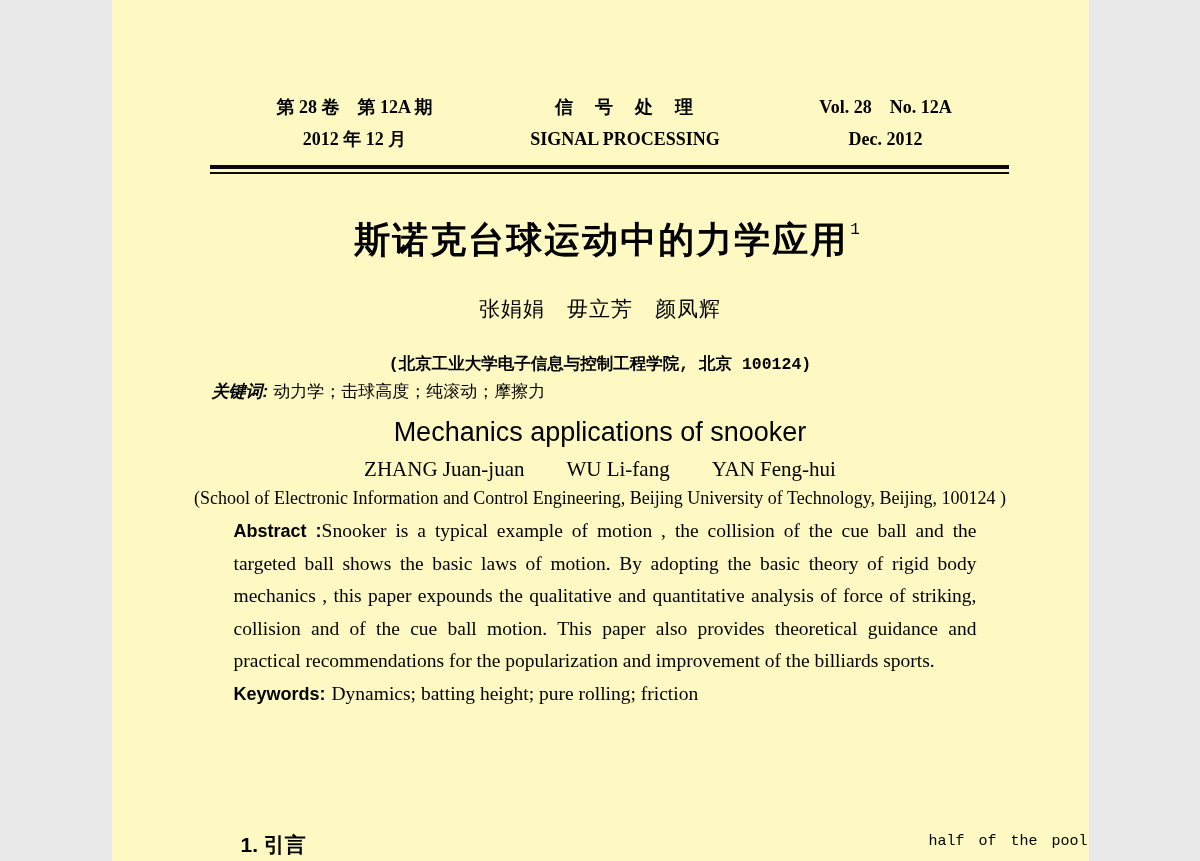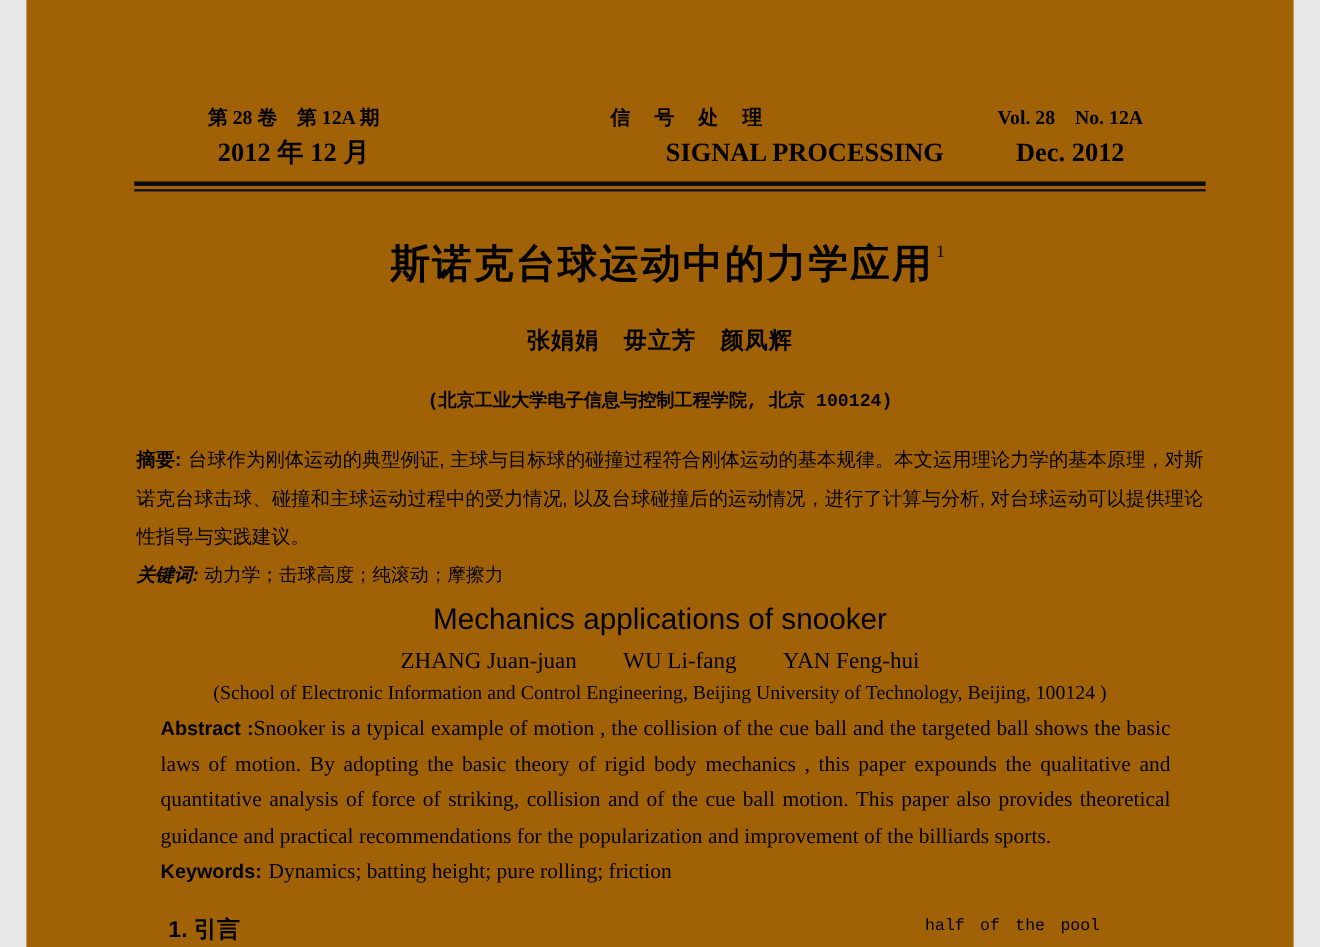--- a/index.html
+++ b/index.html
@@ -1,60 +1,60 @@
 <!DOCTYPE html>
 <html><head>
 <meta charset="utf-8">
 <style>
   html,body{margin:0;padding:0;background:#e8e8e8;}
   .page{
     position:relative;
-    width:1152px;height:861px;
+    width:977px;height:861px;
     margin:0 auto;
-    background:#a16207;
+    background:#fef9c3;
     color:#000;
     overflow:hidden;
     font-family:"Liberation Serif", serif;
   }
   
   .jheader{
     display:flex;
     align-items:flex-start;
     padding:95px 88px 0 118px;
     font-family:"Liberation Serif", serif;
   }
   .jh-left{width:250px;text-align:center;}
   .jh-center{flex:1;text-align:center;}
   .jh-right{width:230px;text-align:center;}
   .jh-line1{font-size:18px;line-height:24px;font-weight:600;}
-  .jh-line2{font-size:24px;line-height:24px;font-weight:600;margin-top:8px;}
+  .jh-line2{font-size:18px;line-height:24px;font-weight:600;margin-top:8px;}
   .jh-center .jh-line1{font-weight:700;letter-spacing:2px;}
-  .jh-center .jh-line2{font-weight:700;font-family:"Liberation Serif",serif;text-align:right;}
+  .jh-center .jh-line2{font-weight:700;font-family:"Liberation Serif",serif;}
   .double-rule{
     margin:14px 80px 0 98px;
     height:3px;
     border-top:4px solid #0a0a0a;
     border-bottom:2px solid #0a0a0a;
   }
   
   .title-cn{
     margin:42px 0 0 16px;
     text-align:center;
-    font-family:Liberation Serif, serif;
+    font-family:Liberation Mono, monospace;
     font-size:36px;
     font-weight:700;
     letter-spacing:2px;
   }
   .title-cn sup{font-size:16px;font-weight:400;vertical-align:18px;margin-left:2px;}
   .authors-cn{
     margin-top:30px;
     text-align:center;
     font-family:"Liberation Sans", sans-serif;
     font-size:21px;
-    font-weight:700;
+    font-weight:400;
     letter-spacing:1px;
   }
   .affil-cn{
     margin-top:30px;
     text-align:center;
     font-family:Liberation Mono, monospace;
     font-size:16.5px;
     font-weight:700;
   }
   .abstract-cn{
@@ -142,23 +142,20 @@
     </div>
   </div>
   <div class="double-rule"></div>
 
   <div class="title-cn">
     <span>斯诺克台球运动中的力学应用</span><sup>1</sup>
   </div>
   <div class="authors-cn">张娟娟　毋立芳　颜凤辉</div>
   <div class="affil-cn">(北京工业大学电子信息与控制工程学院, 北京  100124)</div>
 
-  <div class="abstract-cn">
-    <span class="lbl">摘要:</span><span>台球作为刚体运动的典型例证, 主球与目标球的碰撞过程符合刚体运动的基本规律。本文运用理论力学的基本原理，对斯诺克台球击球、碰撞和主球运动过程中的受力情况, 以及台球碰撞后的运动情况，进行了计算与分析, 对台球运动可以提供理论性指导与实践建议。</span>
-  </div>
   <div class="kw-cn">
     <span class="lbl">关键词:</span><span>动力学；击球高度；纯滚动；摩擦力</span>
   </div>
 
   <div class="title-en">Mechanics applications of snooker</div>
   <div class="authors-en">ZHANG Juan-juan　　WU Li-fang　　YAN Feng-hui</div>
   <div class="affil-en">(School of Electronic Information and Control Engineering, Beijing University of Technology, Beijing, 100124 )</div>
 
   <div class="abstract-en">
     <span class="lbl">Abstract :</span><span>Snooker is a typical example of motion , the collision of the cue ball and the targeted ball shows the basic laws of motion. By adopting the basic theory of rigid body mechanics , this paper expounds the qualitative and quantitative analysis of force of striking, collision and of the cue ball motion. This paper also provides theoretical guidance and practical recommendations for the popularization and improvement of the billiards sports.</span>

